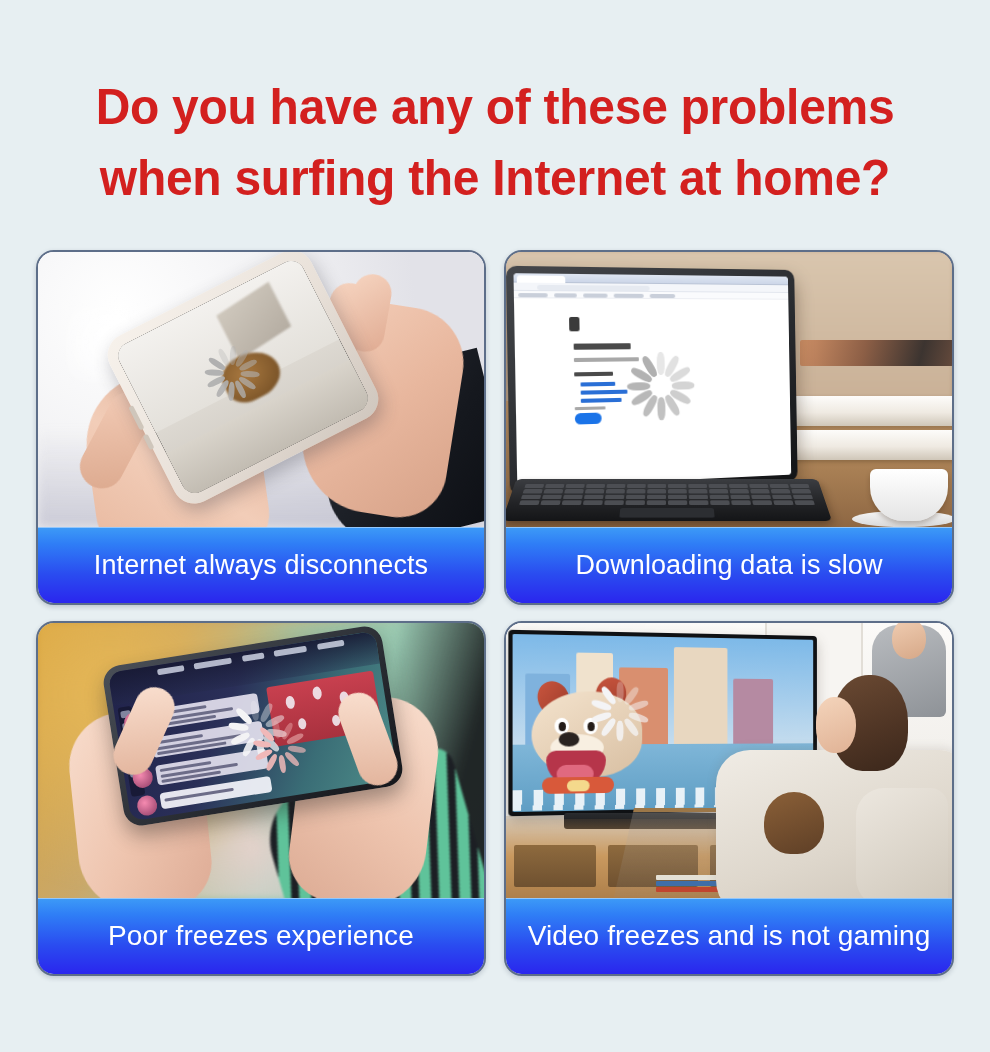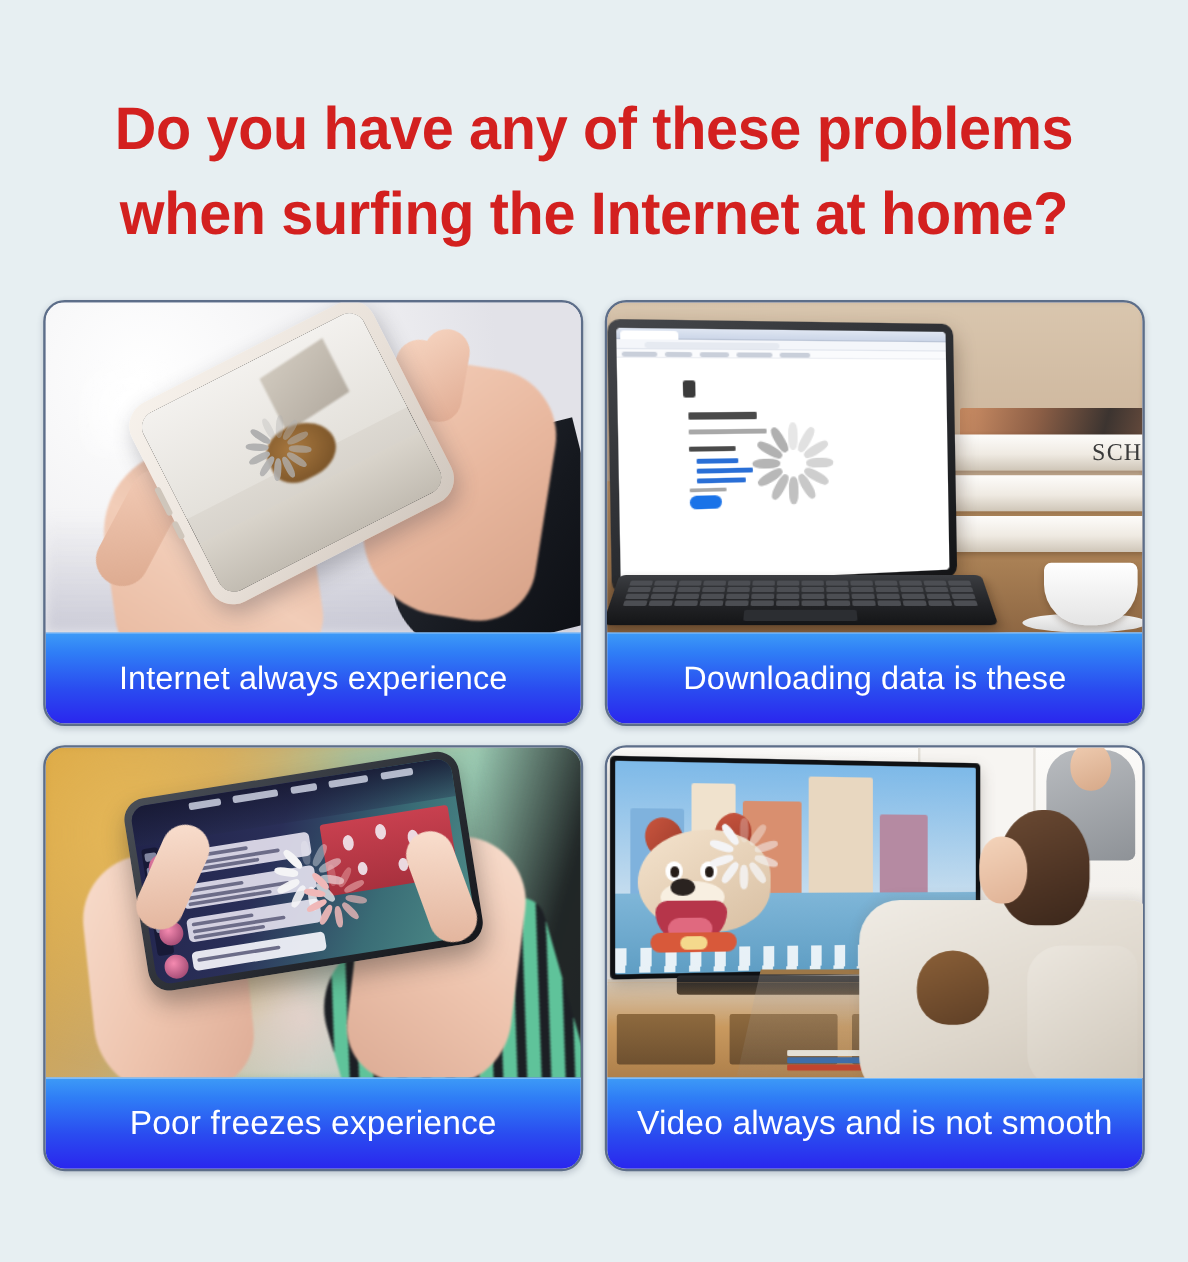--- a/index.html
+++ b/index.html
@@ -645,35 +645,32 @@
                 <i style="transform:translate(-50%,-100%) rotate(240deg);opacity:.90"></i>
                 <i style="transform:translate(-50%,-100%) rotate(270deg);opacity:.94"></i>
                 <i style="transform:translate(-50%,-100%) rotate(300deg);opacity:.98"></i>
                 <i style="transform:translate(-50%,-100%) rotate(330deg);opacity:1"></i>
               </div>
             </div>
           </div>
         </div>
       </div>
       <div class="caption">
-        <span class="caption-text">Internet always experience</span>
+        <span class="caption-text">Internet always disconnects</span>
       </div>
     </div>
 
     <div class="card">
       <div class="photo">
         <div class="scene-tablet">
           <div class="st-wall"></div>
           <div class="st-desk"></div>
 
           <div class="st-books">
             <div class="st-book-cover"></div>
-            <div class="st-book b1">
-              <span class="st-sch">SCH</span>
-            </div>
             <div class="st-book b2"></div>
             <div class="st-book b3"></div>
           </div>
 
           <div class="st-saucer"></div>
           <div class="st-cup"></div>
 
           <div class="st-stand"></div>
           <div class="st-tablet">
             <div class="st-tscreen">
@@ -777,21 +774,21 @@
                 <div class="st-key"></div>
                 <div class="st-key"></div>
                 <div class="st-key"></div>
                 <div class="st-key"></div>
             </div>
             <div class="st-trackpad"></div>
           </div>
         </div>
       </div>
       <div class="caption">
-        <span class="caption-text">Downloading data is these</span>
+        <span class="caption-text">Downloading data is slow</span>
       </div>
     </div>
 
     <div class="card">
       <div class="photo">
         <div class="scene-game">
           <div class="sg-bg-blur"></div>
           <div class="sg-dark-edge"></div>
           <div class="sg-sleeve"></div>
           <div class="sg-hand-l"></div>
@@ -960,18 +957,18 @@
           </div>
 
           <div class="tv-sofa"></div>
           <div class="tv-sofa-arm"></div>
           <div class="tv-kid-head"></div>
           <div class="tv-woman-head"></div>
           <div class="tv-woman-face"></div>
         </div>
       </div>
       <div class="caption">
-        <span class="caption-text narrow">Video always and is not smooth</span>
+        <span class="caption-text narrow">Video freezes and is not gaming</span>
       </div>
     </div>
 
   </div>
 </div>
 
 </body></html>

